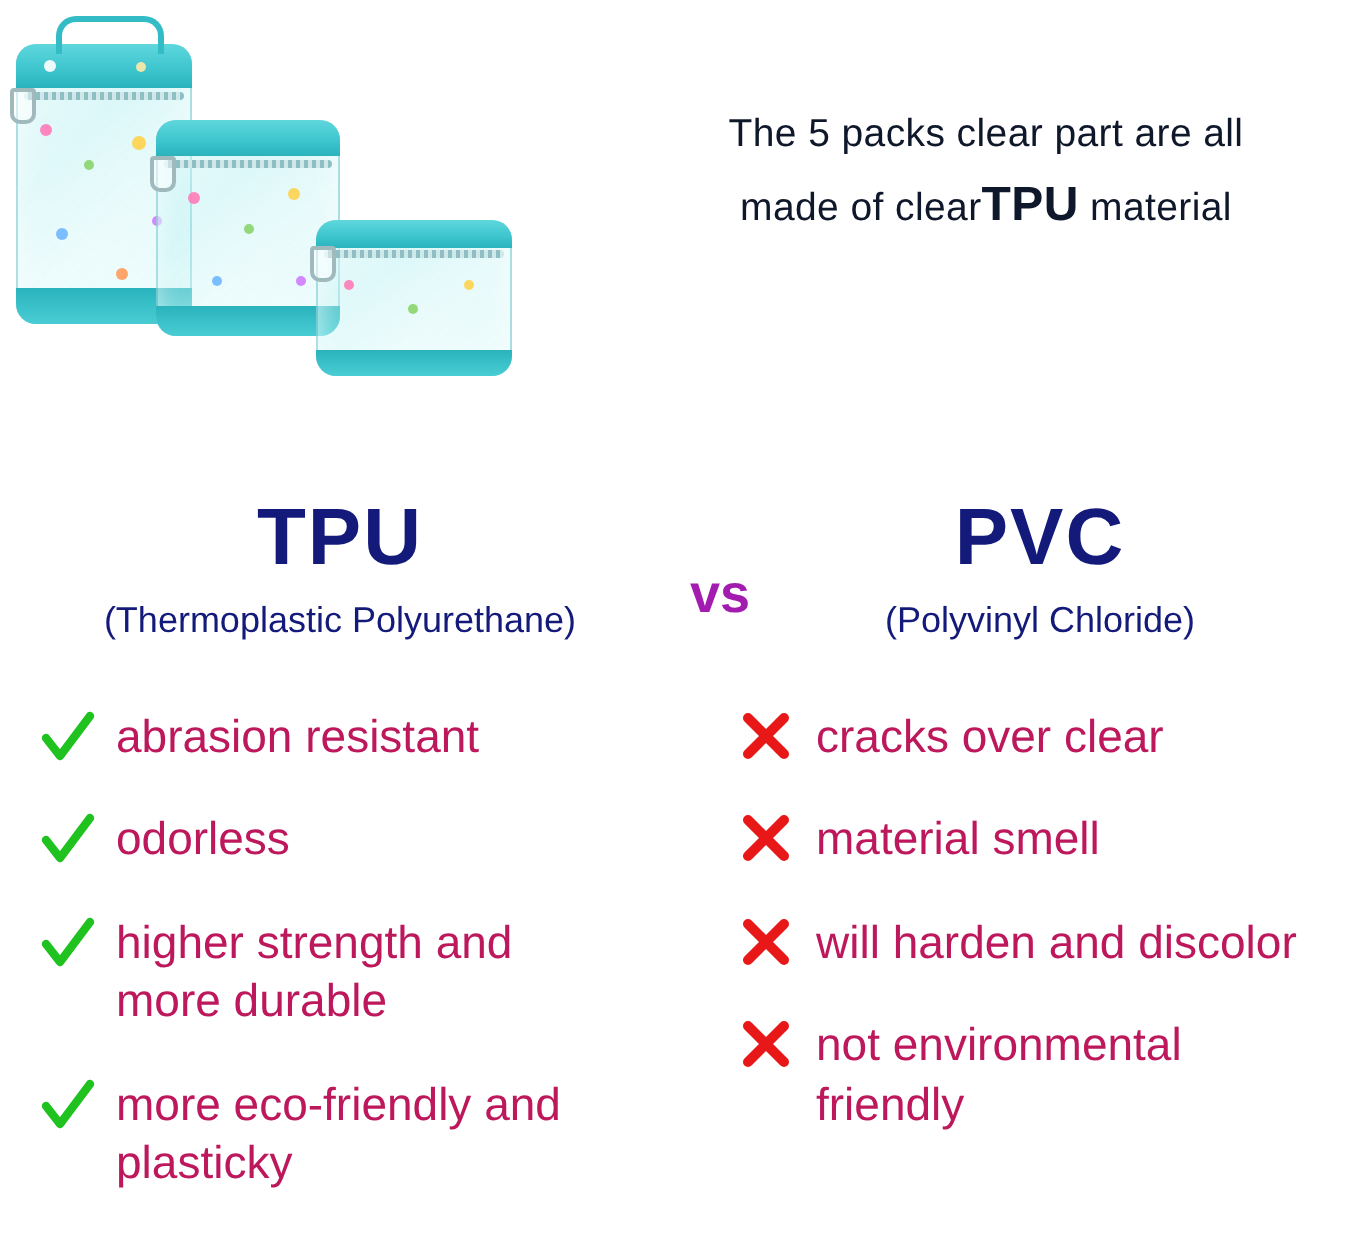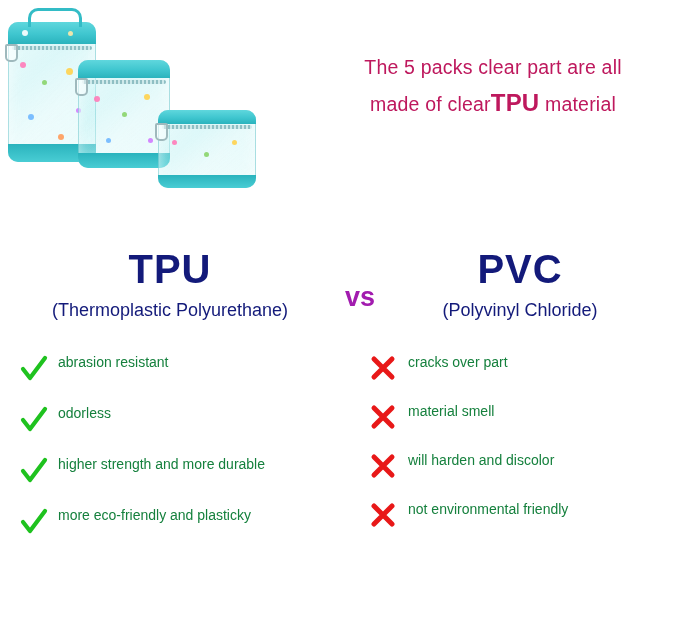--- a/index.html
+++ b/index.html
@@ -79,21 +79,21 @@
   }
 
   
   #headline {
     position: absolute;
     left: 312px;
     top: 52px;
     width: 362px;
     text-align: center;
     line-height: 1.62;
-    color: #be185d;
+    color: #0f172a;
     font-size: 19.5px;
     letter-spacing: 0.2px;
   }
   #headline .bigword {
     font-size: 24px;
     font-weight: bold;
   }
 
   
   #compare {
@@ -152,23 +152,23 @@
     width: 38px;
     font-size: 28px;
     line-height: 1;
     font-weight: bold;
     padding-top: 1px;
   }
   .mark.check { color: #1fc21f; }
   .mark.cross { color: #e81818; }
   .mark svg { display: block; }
   .item-text {
-    font-size: 14px;
+    font-size: 23px;
     line-height: 1.28;
-    color: #15803d;
+    color: #be185d;
     max-width: 255px;
   }
 </style>
 </head>
 <body>
 
 <div id="product-photo">
 
   <div class="pouch" style="left:8px; top:22px; width:88px; height:140px;">
     <div class="body"></div>
@@ -268,21 +268,21 @@
     <div class="col-title">PVC</div>
     <div class="col-sub">(Polyvinyl Chloride)</div>
 
     <div class="items">
       <div class="item">
         <span class="mark cross">
           <svg width="26" height="26" viewBox="0 0 26 26" aria-hidden="true">
             <path d="M4 4 L22 22 M22 4 L4 22" fill="none" stroke="#e81818" stroke-width="5" stroke-linecap="round"></path>
           </svg>
         </span>
-        <span class="item-text">cracks over part</span>
+        <span class="item-text">cracks over clear</span>
       </div>
       <div class="item">
         <span class="mark cross">
           <svg width="26" height="26" viewBox="0 0 26 26" aria-hidden="true">
             <path d="M4 4 L22 22 M22 4 L4 22" fill="none" stroke="#e81818" stroke-width="5" stroke-linecap="round"></path>
           </svg>
         </span>
         <span class="item-text">material smell</span>
       </div>
       <div class="item">

